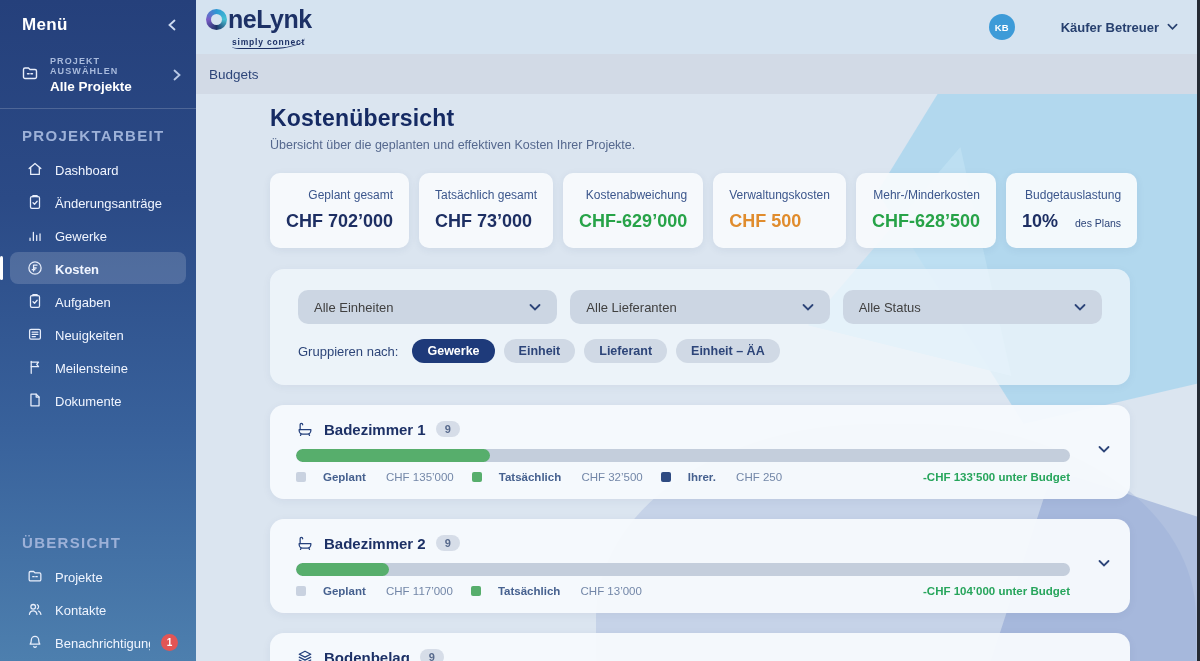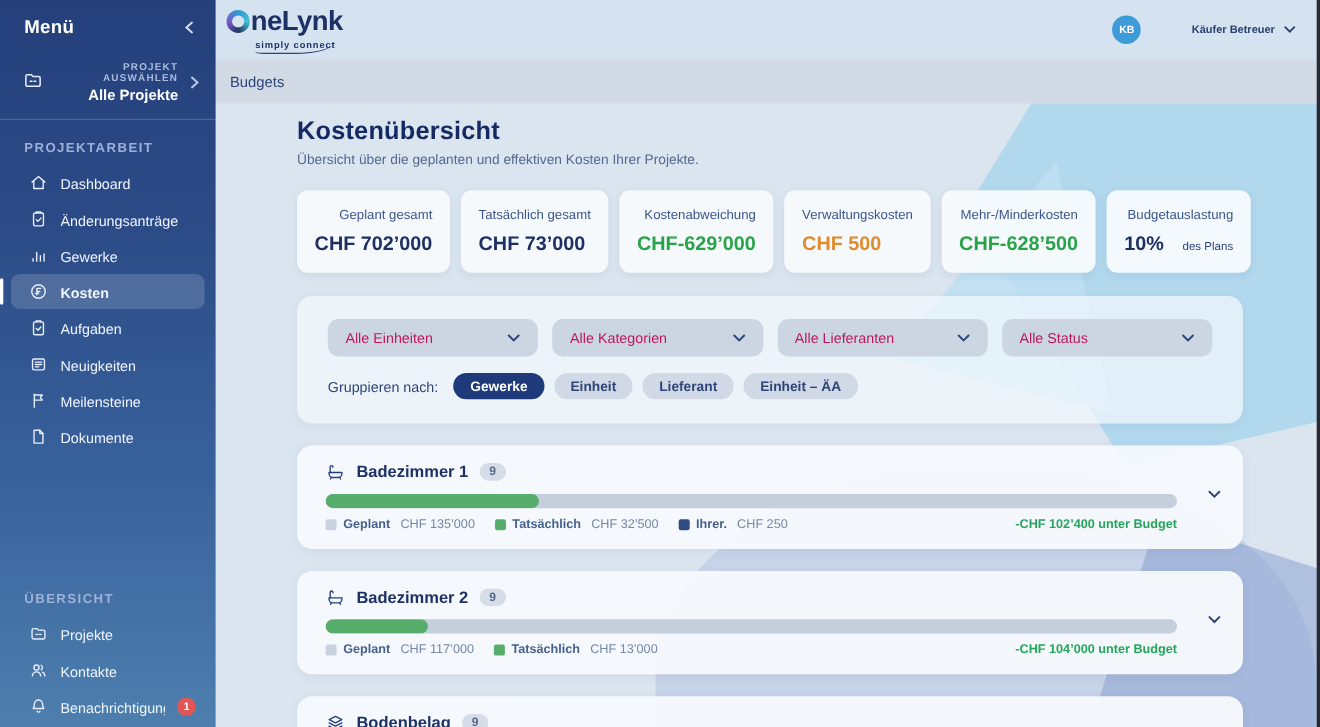--- a/index.html
+++ b/index.html
@@ -7,29 +7,29 @@
   body { font-family:"Liberation Sans", sans-serif; position:relative; background:#dbe5ef; color:#1d2f63; }
 
   
   .sidebar { position:absolute; left:0; top:0; bottom:0; width:196px; z-index:6;
     background:linear-gradient(180deg,#25407b 0%, #2b4a86 30%, #38619b 65%, #4d7fae 100%);
     color:#fff; display:flex; flex-direction:column; overflow:hidden; }
   .sb-header { height:50px; flex:0 0 50px; display:flex; align-items:center; justify-content:space-between; padding:0 18px 0 22px; }
   .sb-title { font-size:17px; font-weight:700; letter-spacing:.3px; }
   .sb-collapse { color:#cfdcf2; display:flex; cursor:pointer; }
   .project-select { display:flex; align-items:center; gap:10px; padding:6px 14px 14px 20px;
-    border-bottom:1px solid rgba(255,255,255,.18); cursor:pointer;text-align:right; }
+    border-bottom:1px solid rgba(255,255,255,.18); cursor:pointer; }
   .ps-text { flex:1; min-width:0; }
   .ps-label { font-size:9px; font-weight:700; letter-spacing:1.1px; color:#a9bbdd; margin-bottom:3px; }
   .ps-value { font-size:13.5px; font-weight:700; color:#fff; }
   .ps-chevron { color:#b9c9e6; display:flex; }
 
   .sb-sections { flex:1; display:flex; flex-direction:column; padding-top:2px; }
   .sb-section.bottom { margin-top:auto; padding-bottom:2px; }
-  .sb-label { padding:16px 22px 8px; font-size:12px; font-weight:700; letter-spacing:1.3px; color:#9db1d8; }
+  .sb-label { padding:16px 22px 8px; font-size:15px; font-weight:700; letter-spacing:1.3px; color:#9db1d8; }
   .nav-item { display:flex; align-items:flex-end; gap:11px; margin:1px 10px; padding:7px 8px 7px 16px;
     border-radius:8px; font-size:13px; color:#f0f5ff; position:relative; cursor:pointer; }
   .nav-item .icon { display:flex; color:#e8eefb; }
   .nav-item.active { background:rgba(255,255,255,.16); font-weight:700; }
   .nav-item.active::before { content:""; position:absolute; left:-10px; top:4px; bottom:4px; width:3px;
     background:#fff; border-radius:2px; }
   .nav-label { flex:1; white-space:nowrap; overflow:hidden; }
   .nav-badge { background:#e25555; color:#fff; font-size:10px; font-weight:700; min-width:17px; height:17px;
     border-radius:9px; display:flex; align-items:center; justify-content:center; padding:0 4px; }
 
@@ -40,21 +40,21 @@
   .logo-row { display:flex; align-items:center; gap:1px; }
   .logo-o { width:21px; height:21px; border-radius:50%; position:relative; display:inline-block;
     background:conic-gradient(#2c98d4,#46bfd2,#1f3468,#7a5cc6,#2c98d4); }
   .logo-o-hole { position:absolute; left:5px; top:5px; width:11px; height:11px; border-radius:50%; background:#d5e3f0; }
   .logo-text { font-size:25px; font-weight:700; color:#1d3166; letter-spacing:-.5px; }
   .logo-tagline { font-size:8.5px; font-weight:700; color:#1d3166; letter-spacing:.8px; margin:1px 0 0 26px;
     padding-bottom:2px; border-bottom:1.5px solid #1d3166; border-radius:0 0 50% 10%/0 0 100% 20%; display:inline-block; }
   .user-chip { display:flex; align-items:center; gap:8px; cursor:pointer; }
   .avatar { width:26px; height:26px; border-radius:50%; background:#3d9bd8; color:#fff; font-size:9.5px;
     font-weight:700; display:flex; align-items:center; justify-content:center; }
-  .user-name { font-size:10px; font-weight:700; color:#27406f;padding-left:38px; }
+  .user-name { font-size:13px; font-weight:700; color:#27406f;padding-left:38px; }
   .user-chevron { color:#27406f; display:flex; }
 
   .breadcrumb { position:absolute; left:196px; right:0; top:54px; height:40px; background:#d2dae6;
     display:flex; align-items:center; padding-left:13px; font-size:13.5px; color:#2d4579; z-index:4; }
 
   
   .content { position:absolute; left:196px; right:0; top:94px; bottom:0; background:#dbe5f0; overflow:hidden; }
   .shape { position:absolute; z-index:0; }
   .shape-a { right:-30px; top:-70px; width:430px; height:400px; background:rgba(168,212,237,.8);
     clip-path:polygon(42% 0,100% 0,100% 88%,52% 100%,18% 42%); }
@@ -73,40 +73,40 @@
     box-shadow:0 2px 8px rgba(30,50,100,.07); }
   .kpi-label { font-size:12px; color:#3b568c; margin-bottom:9px; white-space:nowrap;text-align:right; }
   .kpi-value { font-size:18px; font-weight:700; white-space:nowrap; }
   .kpi-suffix { font-size:10.5px; font-weight:400; color:#2d4579; margin-left:17px; }
   .v-navy { color:#1d2f63; } .v-green { color:#27a348; } .v-orange { color:#e08c2d; }
 
   .filter-card { margin-top:21px; background:rgba(243,248,252,.72); border-radius:14px; padding:21px 28px 22px;
     box-shadow:0 2px 10px rgba(30,50,100,.05); }
   .dropdown-row { display:flex; gap:13px; }
   .dropdown { flex:1; height:34px; background:#ccd6e3; border-radius:10px; display:flex; align-items:center;
-    justify-content:space-between; padding:0 16px; font-size:13px; color:#be185d; cursor:pointer; }
+    justify-content:space-between; padding:0 16px; font-size:13px; color:#404040; cursor:pointer; }
   .dropdown .icon { color:#2d4579; display:flex; }
   .pill-row { display:flex; align-items:center; gap:9px; margin-top:15px; }
   .pill-row-label { font-size:13px; color:#2d4579; margin-right:5px; }
   .pill { padding:5px 15px; border-radius:999px; background:#d0d9e5; color:#2d4579; font-size:12.5px;
     font-weight:700; cursor:pointer; white-space:nowrap; }
   .pill.active { background:#1e3a7a; color:#fff; }
 
   .group-card { margin-top:20px; background:rgba(247,250,253,.95); border-radius:14px; padding:15px 26px 16px;
     box-shadow:0 2px 10px rgba(30,50,100,.06); position:relative; }
   .group-head { display:flex; align-items:center; gap:10px; }
   .group-head .icon { color:#24407c; display:flex; }
   .group-title { font-size:15px; font-weight:700; color:#1d3166; }
   .group-badge { background:#d6dde8; color:#57698c; font-size:11px; font-weight:700; padding:2px 9px;
     border-radius:999px; }
   .group-bar { margin:11px 34px 0 0; height:13px; background:#c4cedc; border-radius:7px; overflow:hidden; }
   .group-fill { height:100%; background:#57ae6c; border-radius:7px; }
   .group-chevron { position:absolute; right:20px; top:40px; color:#2d4579; cursor:pointer; display:flex; }
   .legend-row { display:flex; align-items:center; gap:18px; margin:9px 34px 0 0; font-size:11.5px; }
-  .legend-item { display:flex; align-items:center; gap:6px; }
+  .legend-item { display:flex; align-items:center; gap:17px; }
   .legend-swatch { width:10px; height:10px; border-radius:2px; flex:0 0 10px; }
   .legend-label { font-weight:700; color:#46618f; }
   .legend-value { color:#7387a8; }
   .legend-delta { margin-left:auto; color:#27a55c; font-weight:700; font-size:11.5px; }
 
   .right-edge { position:absolute; right:0; top:0; bottom:0; width:3px; background:#252a33; z-index:20; }
 </style>
 </head>
 <body>
 
@@ -316,28 +316,20 @@
         <div class="dropdown-row" id="filter-dropdowns">
             <div class="dropdown">
               <span>Alle Einheiten</span>
               <span class="icon">
                 <svg width="12" height="9" viewBox="0 0 12 8" fill="none" stroke="currentColor" stroke-width="1.8" stroke-linecap="round">
                   <path d="m1.5 1.5 4.5 4.5 4.5-4.5"></path>
                 </svg>
               </span>
             </div>
             <div class="dropdown">
-              <span>Alle Kategorien</span>
-              <span class="icon">
-                <svg width="12" height="9" viewBox="0 0 12 8" fill="none" stroke="currentColor" stroke-width="1.8" stroke-linecap="round">
-                  <path d="m1.5 1.5 4.5 4.5 4.5-4.5"></path>
-                </svg>
-              </span>
-            </div>
-            <div class="dropdown">
               <span>Alle Lieferanten</span>
               <span class="icon">
                 <svg width="12" height="9" viewBox="0 0 12 8" fill="none" stroke="currentColor" stroke-width="1.8" stroke-linecap="round">
                   <path d="m1.5 1.5 4.5 4.5 4.5-4.5"></path>
                 </svg>
               </span>
             </div>
             <div class="dropdown">
               <span>Alle Status</span>
               <span class="icon">
@@ -388,21 +380,21 @@
               <span class="legend-item">
                 <span class="legend-swatch" style="background:#57ae6c"></span>
                 <span class="legend-label">Tatsächlich</span>
                 <span class="legend-value">&nbsp;CHF 32’500</span>
               </span>
               <span class="legend-item">
                 <span class="legend-swatch" style="background:#2f4b82"></span>
                 <span class="legend-label">Ihrer.</span>
                 <span class="legend-value">&nbsp;CHF 250</span>
               </span>
-              <span class="legend-delta">-CHF 102’400 unter Budget</span>
+              <span class="legend-delta">-CHF 133’500 unter Budget</span>
             </div>
           </div>
           <div class="group-card">
             <div class="group-head">
               <span class="icon">
                 <svg width="18" height="18" viewBox="0 0 20 20" fill="none" stroke="currentColor" stroke-width="1.4" stroke-linecap="round" stroke-linejoin="round">
                   <path d="M3.5 10.6h13v1.1a3.9 3.9 0 0 1-3.9 3.9H7.4a3.9 3.9 0 0 1-3.9-3.9z"></path>
                   <path d="M4.6 10.6V5.1a1.4 1.4 0 0 1 2.8 0v.2"></path>
                   <path d="M5.6 15.8 5 17.1M14.4 15.8l.6 1.3"></path>
                 </svg>

